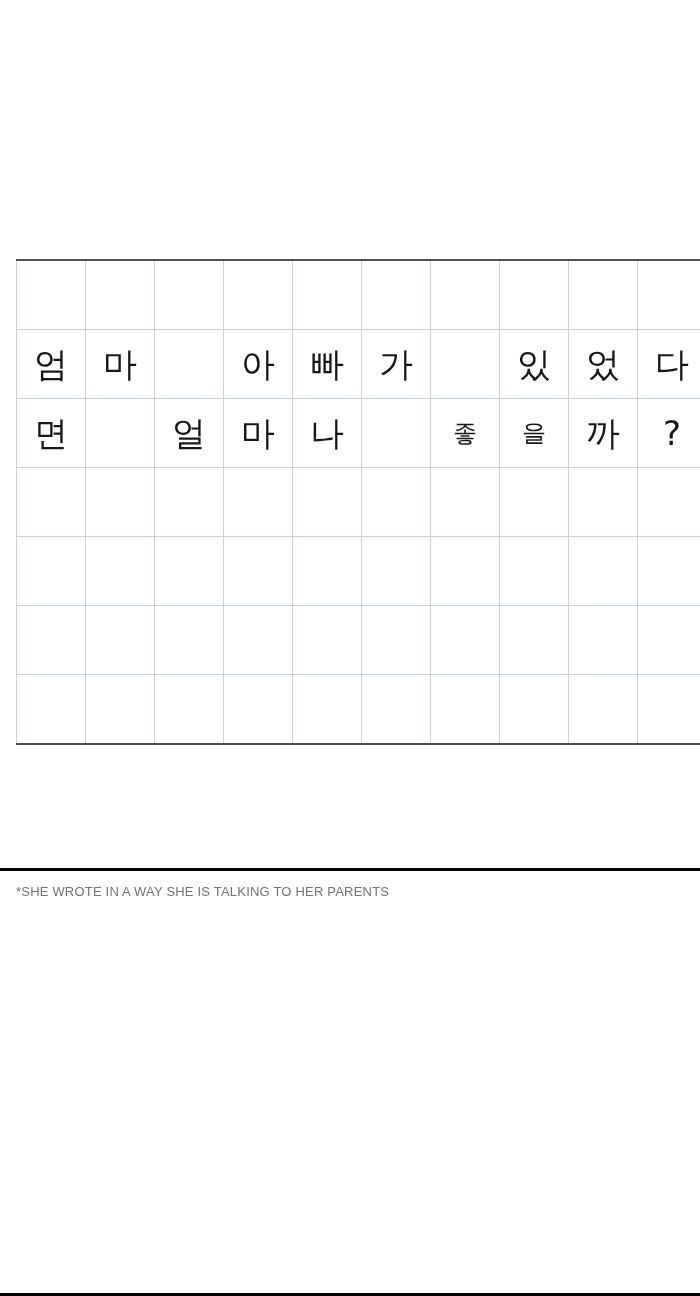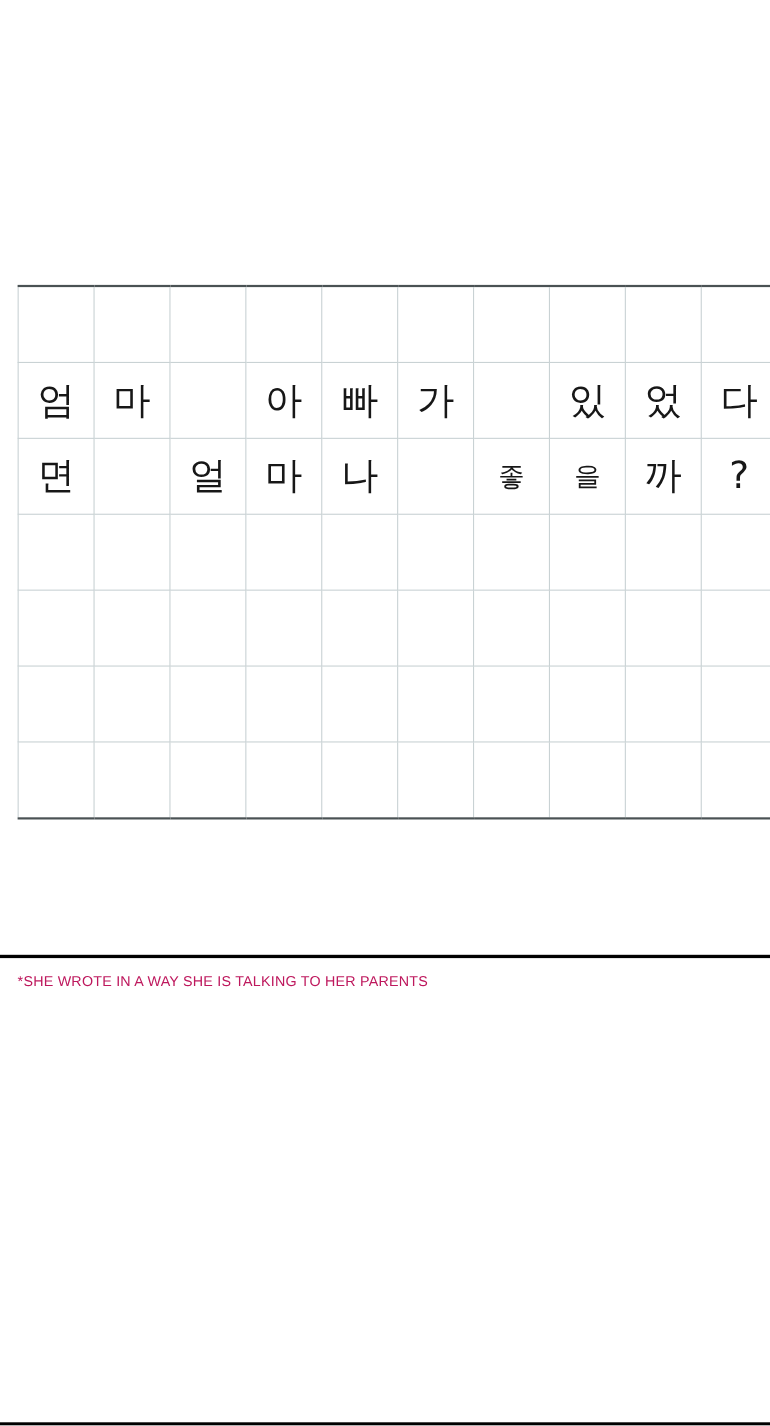--- a/index.html
+++ b/index.html
@@ -72,21 +72,21 @@
     background: #000000;
   }
   #note {
     position: absolute;
     left: 16px;
     top: 884px;
     width: 660px;
     font-family: "Liberation Sans", sans-serif;
     font-size: 13px;
     letter-spacing: 0.2px;
-    color: #be185d;
+    color: #737373;
   }
   #footer-rule {
     position: absolute;
     left: 0;
     top: 1293px;
     width: 700px;
     height: 3px;
     background: #000000;
   }
 </style>

